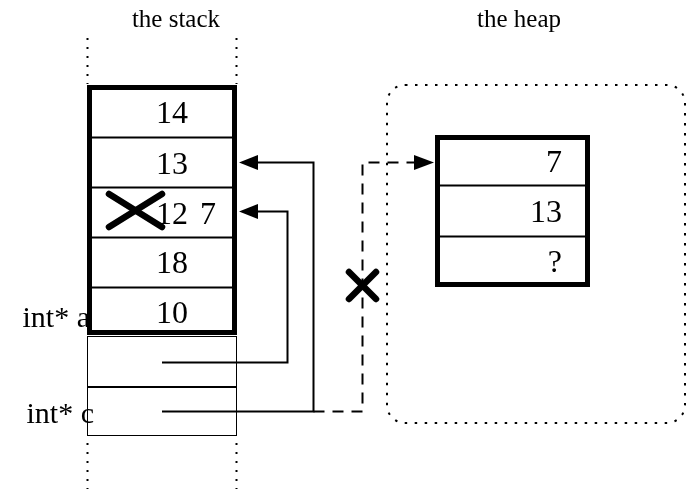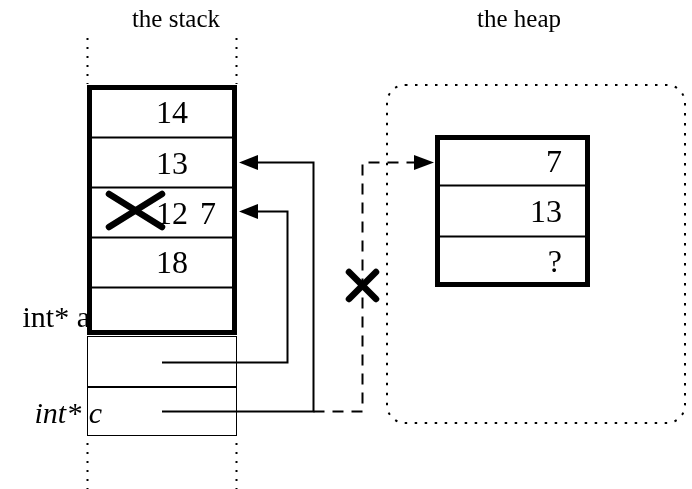--- a/index.html
+++ b/index.html
@@ -49,27 +49,28 @@
 
   <div class="abs rows-box"></div>
 
   <div class="abs heap-box"></div>
 
   <div class="abs memval" style="left:88px; top:96px;  width:100px;">14</div>
   <div class="abs memval" style="left:88px; top:147px; width:100px;">13</div>
   <div class="abs memval" style="left:88px; top:197px; width:100px;">12</div>
   <div class="abs memval" style="left:176px; top:197px; width:40px;">7</div>
   <div class="abs memval" style="left:88px; top:246px; width:100px;">18</div>
+  <div class="abs memval" style="left:88px; top:296px; width:100px;">10</div>
 
   <div class="abs memval" style="left:462px; top:145px; width:100px;">7</div>
   <div class="abs memval" style="left:462px; top:195px; width:100px;">13</div>
   <div class="abs memval" style="left:462px; top:245px; width:100px;">?</div>
 
   <div class="abs ptr-label" style="left:0; top:301px; width:72px;">int* a</div>
-  <div class="abs ptr-label" style="left:12px; top:397px; width:72px;font-style:italic;">int* c</div>
+  <div class="abs ptr-label" style="left:4px; top:397px; width:72px;">int* c</div>
 
   <svg class="overlay" width="692" height="489" viewBox="0 0 692 489">
 
     <line x1="87.5" y1="38" x2="87.5" y2="84" stroke="#000" stroke-width="2" stroke-dasharray="2 7"></line>
     <line x1="236.5" y1="38" x2="236.5" y2="84" stroke="#000" stroke-width="2" stroke-dasharray="2 7"></line>
     <line x1="87.5" y1="443" x2="87.5" y2="489" stroke="#000" stroke-width="2" stroke-dasharray="2 7"></line>
     <line x1="236.5" y1="443" x2="236.5" y2="489" stroke="#000" stroke-width="2" stroke-dasharray="2 7"></line>
 
     <rect x="387" y="85" width="298" height="338" rx="18" ry="18" fill="none" stroke="#000" stroke-width="2" stroke-dasharray="2.5 7.5"></rect>
 

